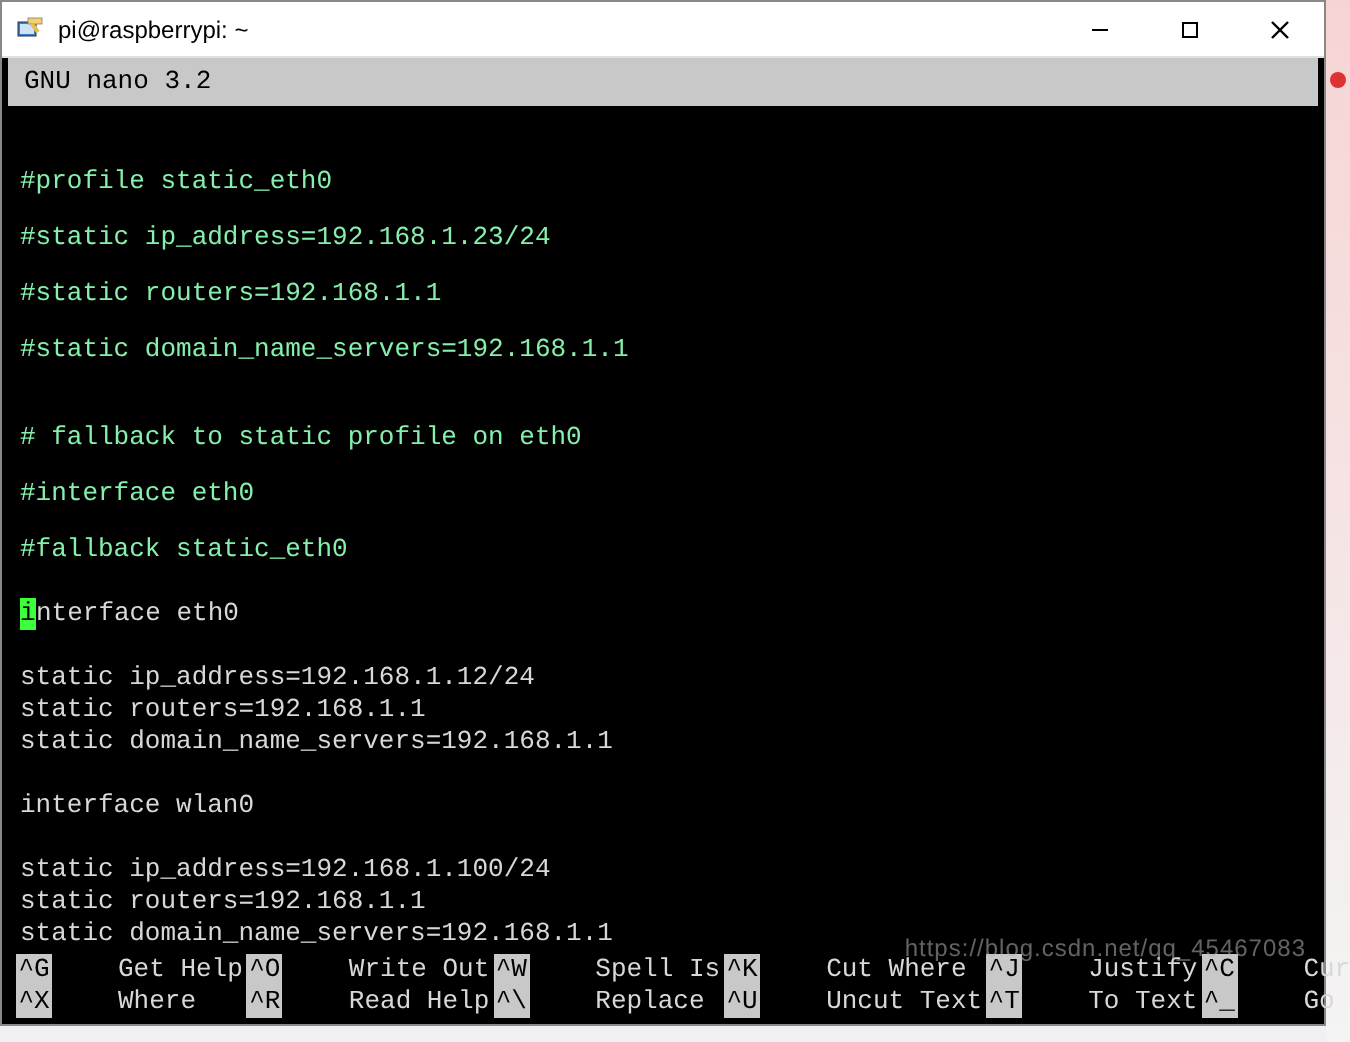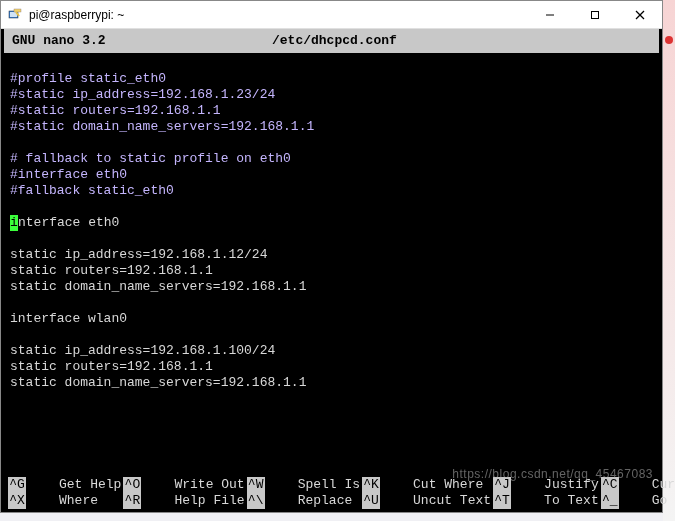--- a/index.html
+++ b/index.html
@@ -68,32 +68,32 @@
     }
     .nano-header {
       background: #c8c8c8;
       color: #000;
       height: 18px;
       display: flex;
       align-items: center;
       padding: 12px 8px;
       font-family: "Courier New", monospace;
       font-size: 13px;
-      font-weight: bold;
+      font-weight: normal;
     }
     .nano-app { width: 260px; }
     .nano-file { }
     .editor {
       flex: 1;
       padding: 2px 6px 2px 6px;
       white-space: pre;
       overflow: hidden;
     }
     .line { height: 16px; }
-    .comment { color: #c4b5fd; }
+    .comment { color: #86efac; margin-top: 12px; }
     .normal { color: #d8d8d8; font-family: Liberation Mono, monospace; }
     .cursor {
       background: #3cff3c;
       color: #000;
       display: inline-block;
       width: 8px;
     }
     .shortcuts {
       display: grid;
       grid-template-columns: repeat(6, 1fr);
@@ -177,21 +177,20 @@
             <line x1="1" y1="1" x2="9" y2="9" stroke="#000" stroke-width="1.2"></line>
             <line x1="9" y1="1" x2="1" y2="9" stroke="#000" stroke-width="1.2"></line>
           </svg>
       </div>
     </div>
   </div>
 
   <div class="term">
     <div class="nano-header">
       <span class="nano-app">GNU nano 3.2</span>
-      <span class="nano-file">/etc/dhcpcd.conf</span>
     </div>
 
     <div class="editor" id="editor"><div class="line normal"></div><div class="line comment">#profile static_eth0</div><div class="line comment">#static ip_address=192.168.1.23/24</div><div class="line comment">#static routers=192.168.1.1</div><div class="line comment">#static domain_name_servers=192.168.1.1</div><div class="line normal"></div><div class="line comment"># fallback to static profile on eth0</div><div class="line comment">#interface eth0</div><div class="line comment">#fallback static_eth0</div><div class="line normal"></div><div class="line normal"><span class="cursor">i</span><span>nterface eth0</span></div><div class="line normal"></div><div class="line normal">static ip_address=192.168.1.12/24</div><div class="line normal">static routers=192.168.1.1</div><div class="line normal">static domain_name_servers=192.168.1.1</div><div class="line normal"></div><div class="line normal">interface wlan0</div><div class="line normal"></div><div class="line normal">static ip_address=192.168.1.100/24</div><div class="line normal">static routers=192.168.1.1</div><div class="line normal">static domain_name_servers=192.168.1.1</div></div>
 
     <div class="shortcuts" id="shortcuts">
         <div class="shortcut">
           <span class="key">^G</span>
           <span class="sc-label">Get Help</span>
         </div>
         <div class="shortcut">
@@ -213,21 +212,21 @@
         <div class="shortcut">
           <span class="key">^C</span>
           <span class="sc-label">Cur Pos</span>
         </div>
         <div class="shortcut">
           <span class="key">^X</span>
           <span class="sc-label">Where</span>
         </div>
         <div class="shortcut">
           <span class="key">^R</span>
-          <span class="sc-label">Help File</span>
+          <span class="sc-label">Read Help</span>
         </div>
         <div class="shortcut">
           <span class="key">^\</span>
           <span class="sc-label">Replace</span>
         </div>
         <div class="shortcut">
           <span class="key">^U</span>
           <span class="sc-label">Uncut Text</span>
         </div>
         <div class="shortcut">

